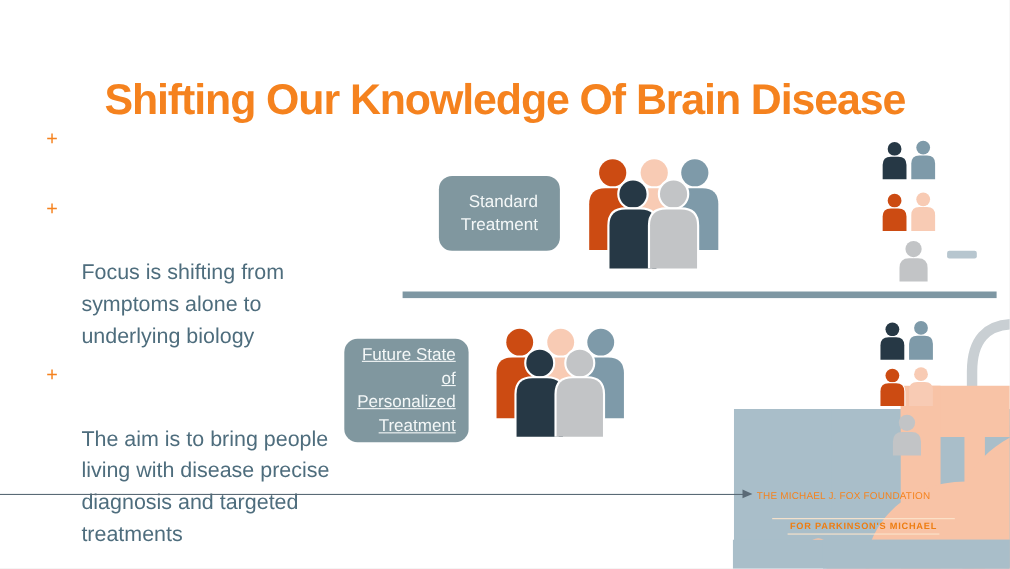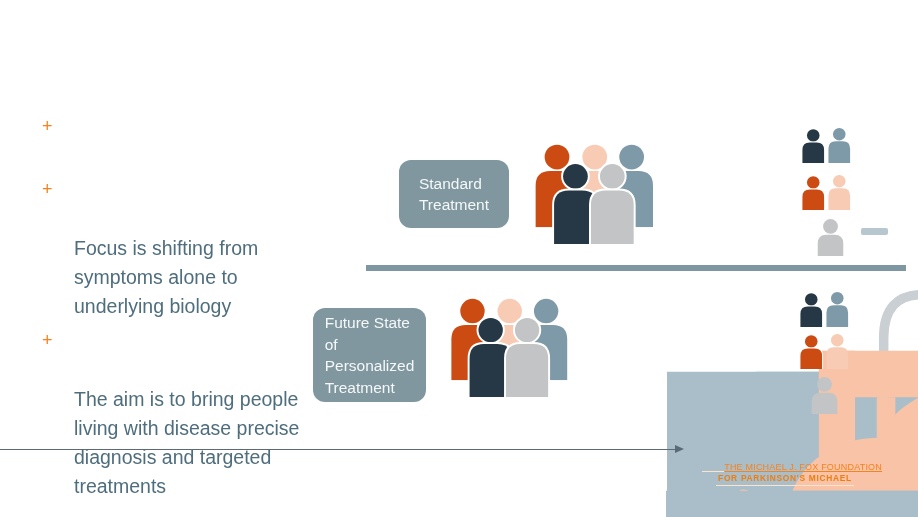--- a/index.html
+++ b/index.html
@@ -21,23 +21,23 @@
 
   
   .bullets{left:40px;top:112px;width:320px;list-style:none;margin:0;padding:0;}
   .bullets li{position:relative;padding-left:34px;margin-bottom:5px;font-size:19.5px;
               line-height:29.2px;color:#4E6D7D;white-space:pre-line;}
   .bullets .plus{position:absolute;left:2px;top:0;color:#F5821E;font-size:18px;font-weight:400;}
 
   
   .label-box{background:#80979F;border-radius:12px;color:#F4F8F8;font-size:15.5px;
              line-height:21.5px;display:flex;align-items:center;justify-content:center;
-             text-align:left;white-space:pre-line;}
+             text-align:right;white-space:pre-line;}
   .box-std{left:399px;top:160px;width:110px;height:68px;}
-  .box-fut{left:313px;top:308px;width:113px;height:94px;}
+  .box-fut{left:313px;top:308px;width:113px;height:94px;text-decoration:underline;}
 
   
   .brace-lt{left:488px;top:137px;width:25px;height:118px;}
   .brace-rt{left:651px;top:137px;width:25px;height:118px;}
   .group-top{left:527px;top:143px;width:132px;height:101px;}
   .ar-t1{left:667px;top:185px;width:44px;height:22px;}
   .bottle-top{left:713px;top:166px;width:46px;height:56px;}
   .ar-t2{left:756px;top:185px;width:42px;height:22px;}
   .pair-r1{left:799px;top:127px;width:57px;height:36px;}
   .th-r1{left:861px;top:133px;width:26px;height:26px;}
@@ -69,22 +69,22 @@
   .sgl-b3{left:806px;top:376px;width:37px;height:38px;}
   .th-b1{left:861px;top:299px;width:25px;height:25px;}
   .th-b2{left:861px;top:341px;width:25px;height:25px;}
   .th-b3{left:861px;top:384px;width:25px;height:25px;}
 
   
   .timeline{left:0;top:449px;width:676px;height:0;border-top:1.6px solid #5A6A76;}
   .timeline::after{content:'';position:absolute;right:-8px;top:-5px;width:0;height:0;
        border-left:9px solid #5A6A76;border-top:4.5px solid transparent;border-bottom:4.5px solid transparent;}
   .fox{left:742px;top:426px;width:92px;height:36px;color:#F5821E;}
-  .logo-l1{left:688px;top:462px;width:194px;text-align:right;font-size:9px;
-           letter-spacing:0.2px;color:#F5831E;text-decoration:underline;}
+  .logo-l1{left:688px;top:446px;width:194px;text-align:left;font-size:9px;
+           letter-spacing:0.2px;color:#F5831E;}
   .logo-l2{left:688px;top:473px;width:194px;text-align:center;font-size:8.4px;font-weight:700;
            letter-spacing:0.7px;color:#EE7D12;}
   .logo-rule1{left:702px;top:470.5px;width:166px;height:1px;background:#FBE4CB;}
   .logo-rule2{left:716px;top:485px;width:138px;height:1px;background:#FBE4CB;}
 </style>
 </head>
 <body>
 
 <svg width="0" height="0" style="position:absolute" aria-hidden="true">
   <defs>
@@ -167,20 +167,21 @@
       <path d="M20 34 C38 22 58 20 70 26" fill="none" stroke="currentColor" stroke-width="2.2" stroke-linecap="round"></path>
       <path d="M7 31 L2 20 L15 26 Z" fill="currentColor"></path>
       <path d="M11 24 L11 14 L19 22 Z" fill="currentColor"></path>
       <path d="M86 14 C84 4 92 -1 97 2 C95 6 99 9 100 6 L100 13 C96 21 88 20 86 14 Z" fill="currentColor"></path>
     </symbol>
   </defs>
 </svg>
 
 <div class="slide">
 
+  <h1 class="abs title">Shifting Our Knowledge Of Brain Disease</h1>
 
   <ul class="abs bullets">
     <li>
       <span class="plus">+</span>
     </li>
     <li>
       <span class="plus">+</span>
       <span>Focus is shifting from
 symptoms alone to
 underlying biology</span>

